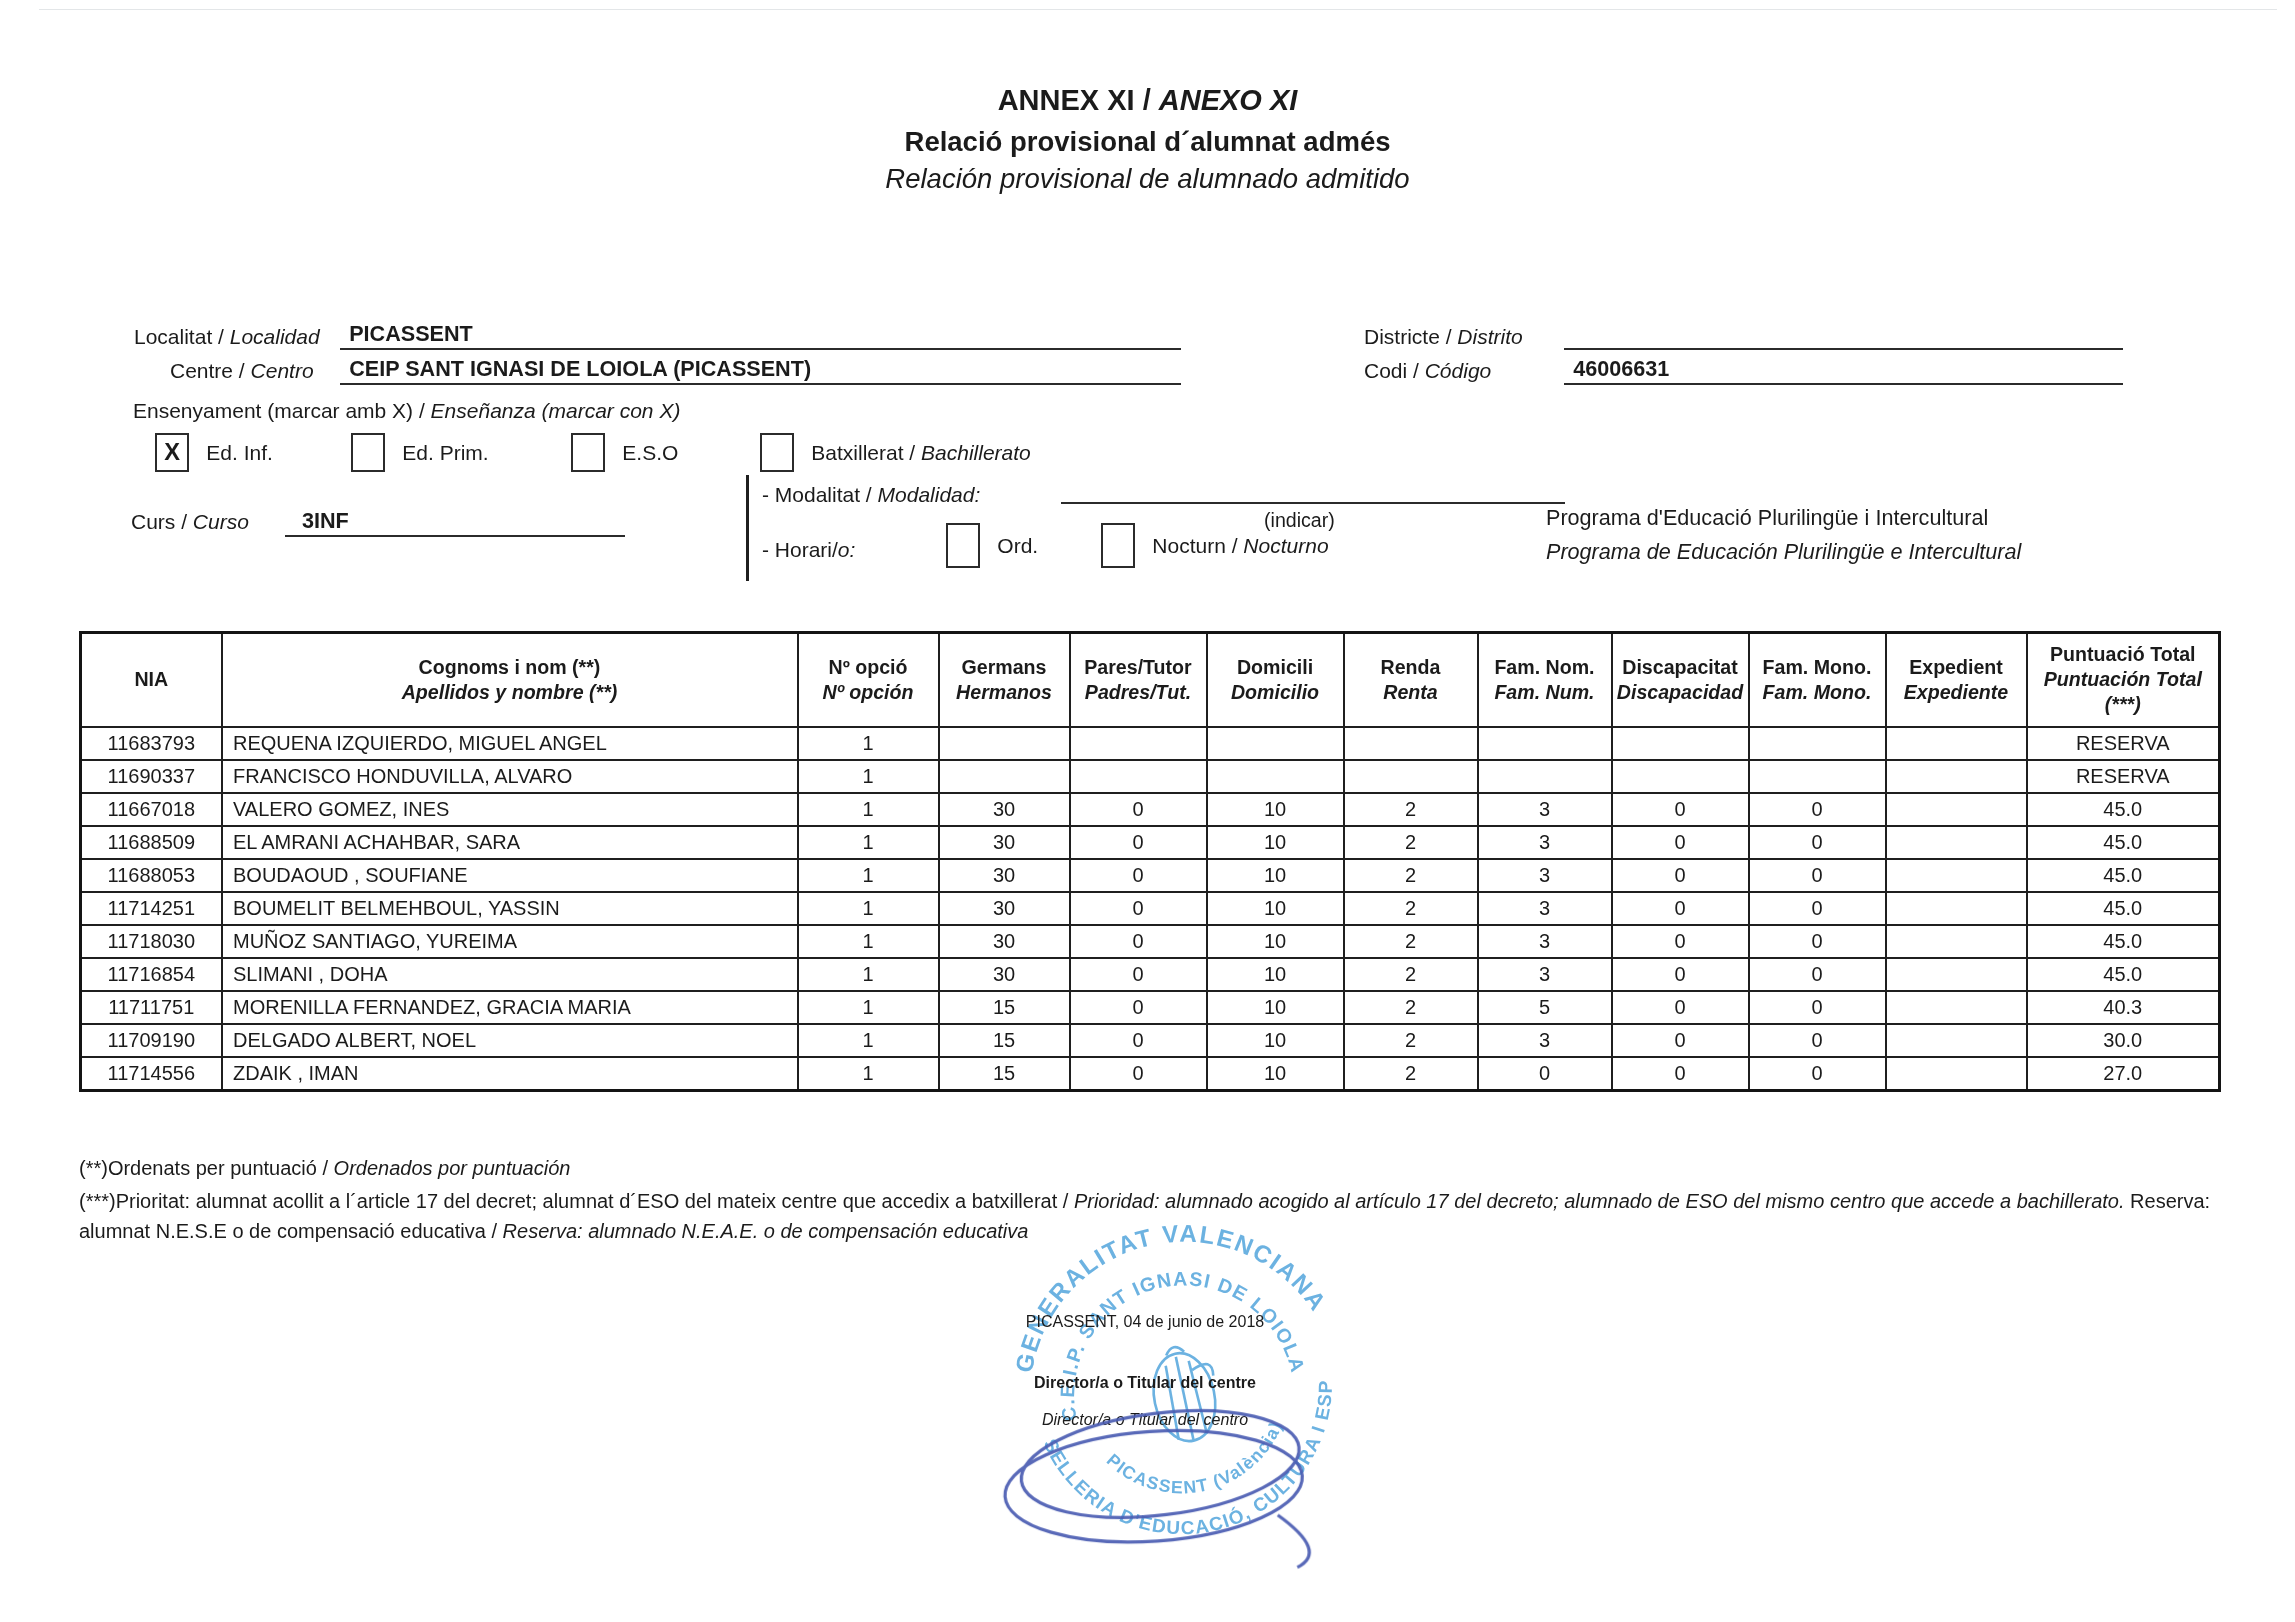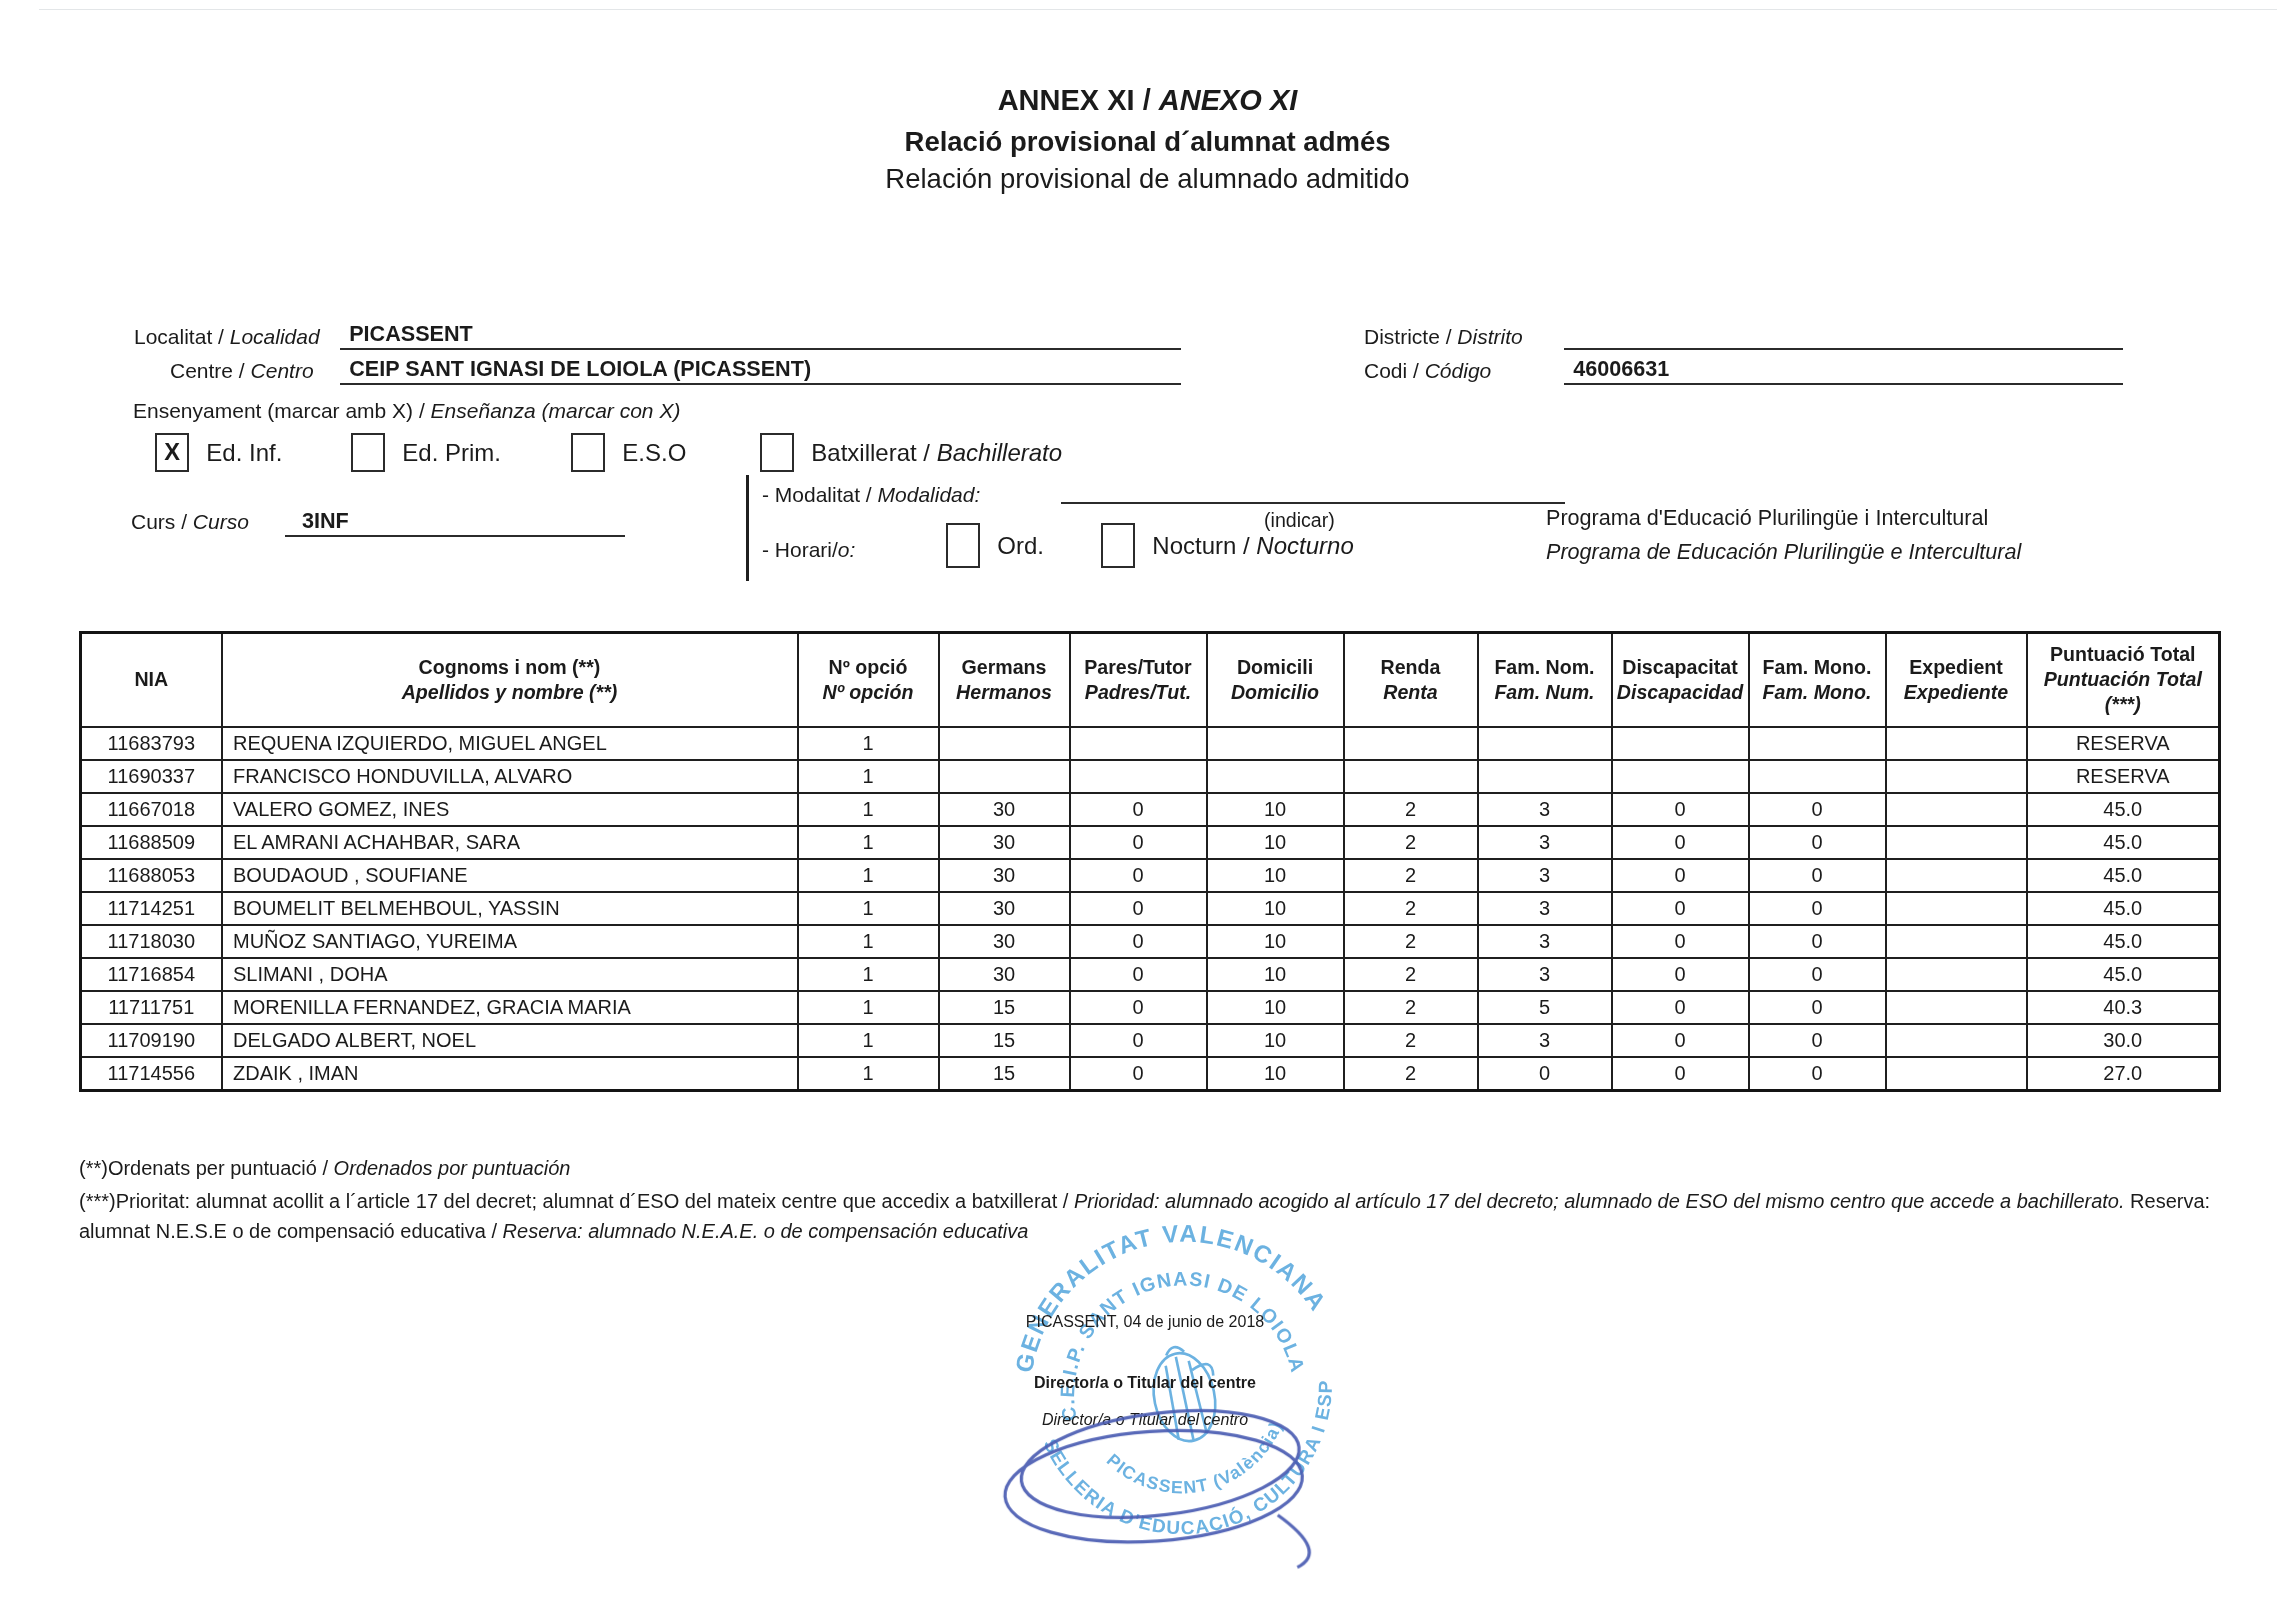--- a/index.html
+++ b/index.html
@@ -6,28 +6,28 @@
   #page{position:relative;width:2295px;height:1623px;background:#ffffff;overflow:hidden;
         font-family:"Liberation Sans","DejaVu Sans",sans-serif;color:#1b1b1b;}
   .abs{position:absolute;}
   .nowrap{white-space:nowrap;}
   .b{font-weight:bold;}
   .it{font-style:italic;}
   .lab{font-size:21px;}
   .val{font-size:21.6px;font-weight:bold;}
   .title1{font-size:29px;font-weight:bold;}
   .title2{font-size:27.5px;font-weight:bold;}
-  .title3{font-size:27.5px;}
+  .title3{font-size:27.5px;font-style:italic;}
   .center{text-align:center;}
   .fieldline{border-bottom:2.6px solid #2b2b2b;height:29px;display:flex;align-items:flex-end;}
   .fieldline .val{padding:0 0 1.3px 9.2px;}
   .cb{display:inline-block;width:30px;height:35px;border:2px solid #2b2b2b;background:#fff;
       text-align:center;line-height:34px;font-size:23.6px;font-weight:bold;vertical-align:middle;}
   .cb-tall{height:41px;line-height:39px;}
-  .cb-label{font-size:24px;vertical-align:middle;margin-left:14.4px;}
+  .cb-label{font-size:21px;vertical-align:middle;margin-left:14.4px;}
   .vbar{width:2.6px;background:#1f1f1f;}
   
   table.admit{border-collapse:collapse;table-layout:fixed;width:2140px;border:3.3px solid #141414;}
   table.admit th,table.admit td{border:2px solid #1f1f1f;overflow:hidden;}
   table.admit th{height:89px;vertical-align:middle;text-align:center;padding:1.3px 2.6px;}
   table.admit td{height:31px;vertical-align:middle;text-align:center;font-size:20px;padding:0 2.6px;}
   table.admit td.cell-name{text-align:left;padding-left:10.5px;}
   .h1{font-weight:bold;font-size:19.6px;line-height:25px;}
   .h2{font-style:italic;font-size:19.6px;line-height:25px;}
   .note{font-size:20px;line-height:30px;}

